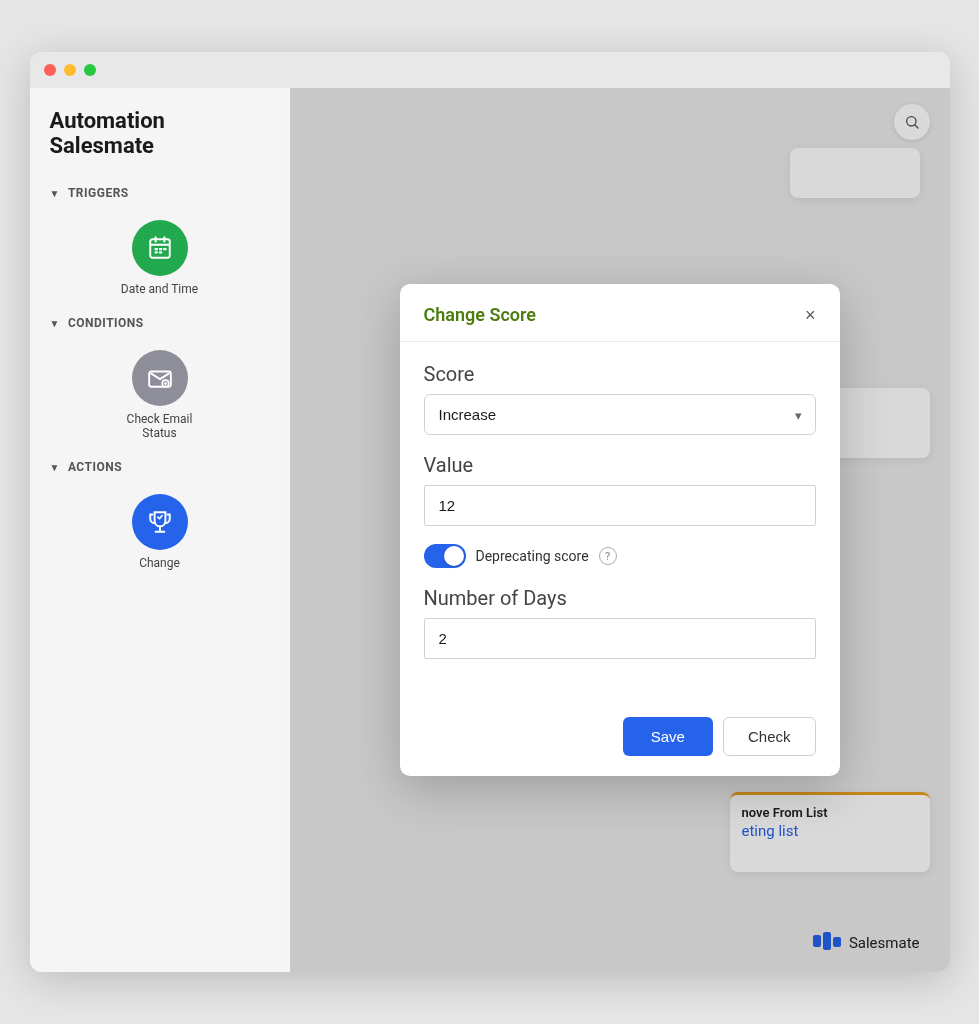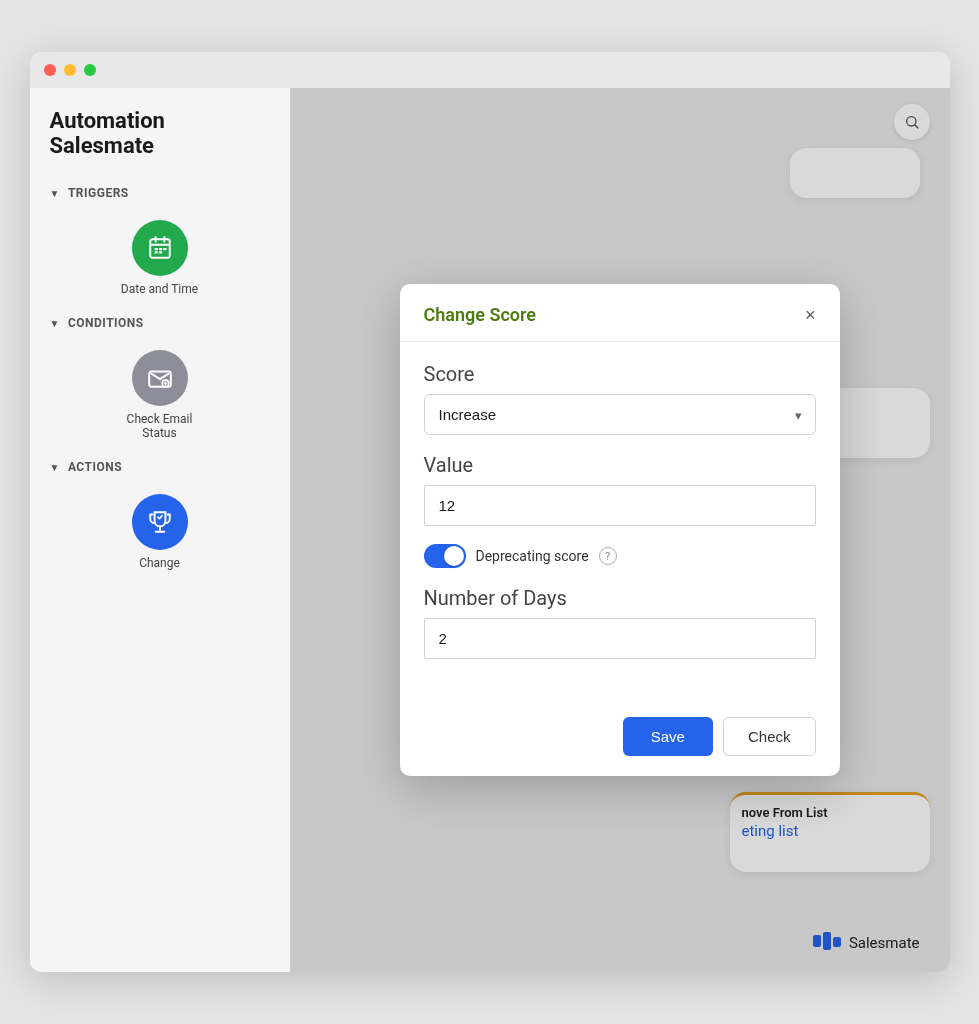--- a/index.html
+++ b/index.html
@@ -126,21 +126,21 @@
       justify-content: center;
       box-shadow: 0 1px 4px rgba(0,0,0,0.12);
       font-size: 16px;
       color: #555;
     }
 
     
     .canvas-element {
       position: absolute;
       background: #fff;
-      border-radius: 16px;
+      border-radius: 8px;
       box-shadow: 0 2px 8px rgba(0,0,0,0.08);
     }
 
     .canvas-el-1 {
       top: 60px;
       right: 30px;
       width: 130px;
       height: 50px;
     }
 

